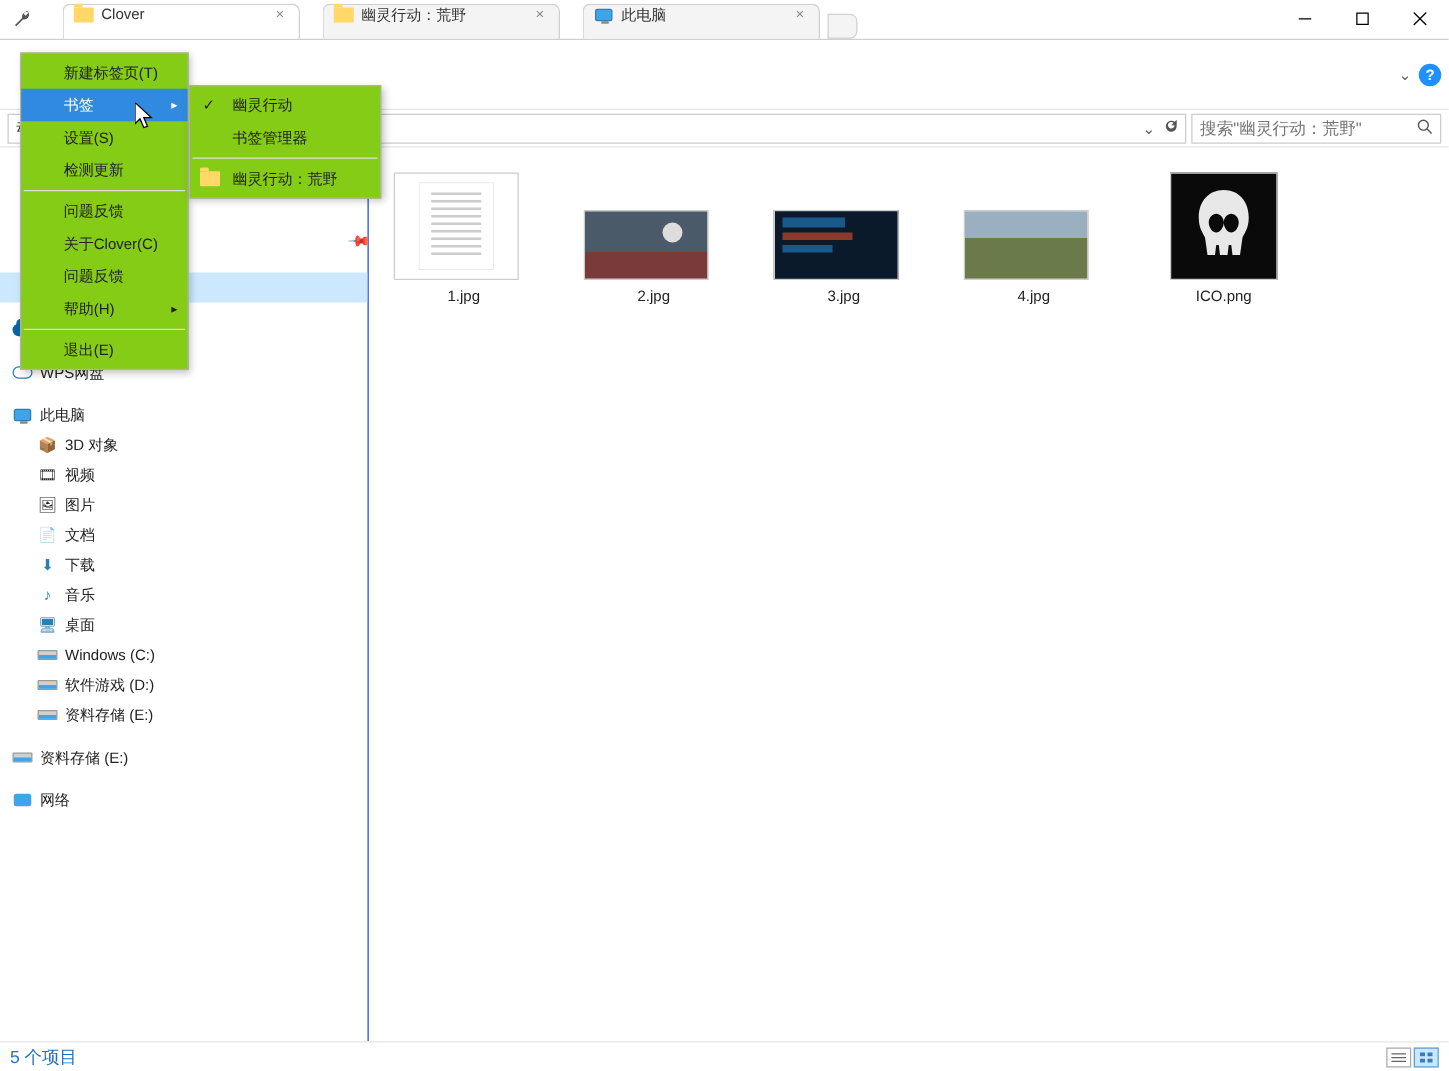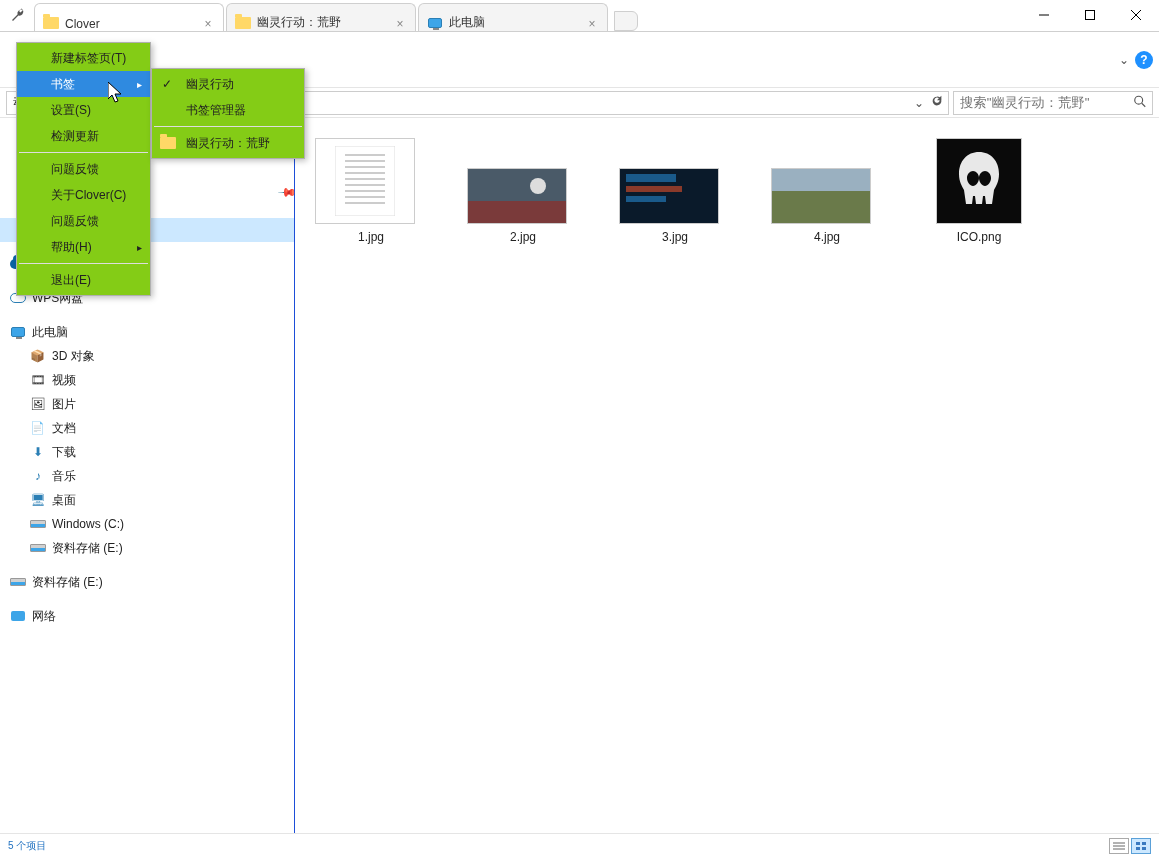--- a/index.html
+++ b/index.html
@@ -5,21 +5,21 @@
 * { box-sizing: border-box; margin: 0; padding: 0; font-family: "Microsoft YaHei", "Segoe UI", sans-serif; }
 body { width: 1159px; height: 857px; background: #fff; overflow: hidden; position: relative; font-size: 12px; }
 
 
 .win-ctrls { position: absolute; top: 0; right: 0; display: flex; }
 .win-ctrl { width: 46px; height: 30px; display: flex; align-items: center; justify-content: center; color: #000; }
 
 
 .tabstrip { height: 32px; background: #fff; border-bottom: 1px solid #cfcfcf; display: flex; align-items: flex-end; padding-left: 6px; }
 .wrench { width: 24px; height: 24px; display:flex; align-items:center; justify-content:center; margin-right:4px; margin-bottom:4px; }
-.tab { height: 28px; min-width: 190px; border: 1px solid #cfcfcf; border-bottom: none; border-top-left-radius: 6px; border-top-right-radius: 6px; margin-right: 2px; background: #f4f4f4; display: flex; align-items: flex-end; padding: 0 8px; position: relative; }
+.tab { height: 28px; min-width: 190px; border: 1px solid #cfcfcf; border-bottom: none; border-top-left-radius: 6px; border-top-right-radius: 6px; margin-right: 2px; background: #f4f4f4; display: flex; align-items: flex-start; padding: 0 8px; position: relative; margin-left: 16px; }
 .tab.active { background: #fff; }
 .tab-icon { width: 16px; height: 16px; margin-right: 6px; display:flex; align-items:center; justify-content:center; }
 .tab-title { flex: 1; color: #333; white-space: nowrap; overflow: hidden; }
 .tab-close { width: 14px; height: 14px; color: #888; display:flex; align-items:center; justify-content:center; }
 .newtab { width: 24px; height: 20px; border: 1px solid #cfcfcf; border-top-right-radius: 6px; border-bottom-right-radius: 6px; margin-left: 4px; margin-bottom: 0; background:#f4f4f4; }
 
 
 .ribbon { height: 56px; border-bottom: 1px solid #e5e5e5; position: relative; }
 .help-icon { position:absolute; right:6px; top:50%; transform:translateY(-50%); width:18px; height:18px; background:#1e90ff; border-radius:50%; color:#fff; font-size:12px; font-weight:bold; display:flex; align-items:center; justify-content:center; }
 .chevron-icon { position:absolute; right:30px; top:50%; transform:translateY(-50%); color:#555; }
@@ -55,21 +55,21 @@
 
 
 .content { flex:1; padding: 20px; display:flex; gap:40px; align-items:flex-start; flex-wrap:wrap; }
 .file-item { width:112px; text-align:center; }
 .thumb { width:100px; height:86px; background:#222; border:1px solid #ccc; margin-bottom:6px; display:flex; align-items:center; justify-content:center; }
 .thumb.light { background:#fff; }
 .thumb.skull { background:#0a0a0a; }
 .fname { color:#222; }
 
 
-.statusbar { position:absolute; bottom:0; left:0; right:0; height:24px; border-top:1px solid #e5e5e5; display:flex; align-items:center; padding:0 8px; color:#1e70c0; font-size:10px; }
+.statusbar { position:absolute; bottom:0; left:0; right:0; height:24px; border-top:1px solid #e5e5e5; display:flex; align-items:center; padding:0 8px; color:#1e70c0; font-size:14px; }
 .view-btns { margin-left:auto; display:flex; gap:2px; }
 .view-btn { width:20px; height:16px; border:1px solid #aaa; display:flex; align-items:center; justify-content:center; }
 .view-btn.active { background:#cce8ff; border-color:#5aa0d8; }
 
 
 .ctx { position:absolute; background:#84cc16; border:1px solid #b0b0b0; box-shadow:2px 2px 6px rgba(0,0,0,.25); padding:2px 0; z-index:100; }
 .ctx-item { height:26px; display:flex; align-items:center; padding: 0 30px 0 34px; color:#222; position:relative; white-space:nowrap; }
 .ctx-item.hl { background:#2f8ae0; color:#fff; }
 .ctx-item .arrow { position:absolute; right:8px; font-size:10px; }
 .ctx-item .lefticon { position:absolute; left:8px; width:16px; height:16px; display:flex; align-items:center; justify-content:center; }
@@ -235,20 +235,26 @@
       </div>
     <div class="tree-item sub1">
         <span class="ico" style="color:#2b7fb5">🖥</span>
         <span>桌面</span>
       </div>
     <div class="tree-item sub1">
         <span class="ico">
           <span class="disk-ico"></span>
         </span>
         <span>Windows (C:)</span>
+      </div>
+    <div class="tree-item sub1">
+        <span class="ico">
+          <span class="disk-ico"></span>
+        </span>
+        <span>软件游戏 (D:)</span>
       </div>
     <div class="tree-item sub1">
         <span class="ico">
           <span class="disk-ico"></span>
         </span>
         <span>资料存储 (E:)</span>
       </div>
     <div class="sep"></div>
     <div class="tree-item">
         <span class="ico">

